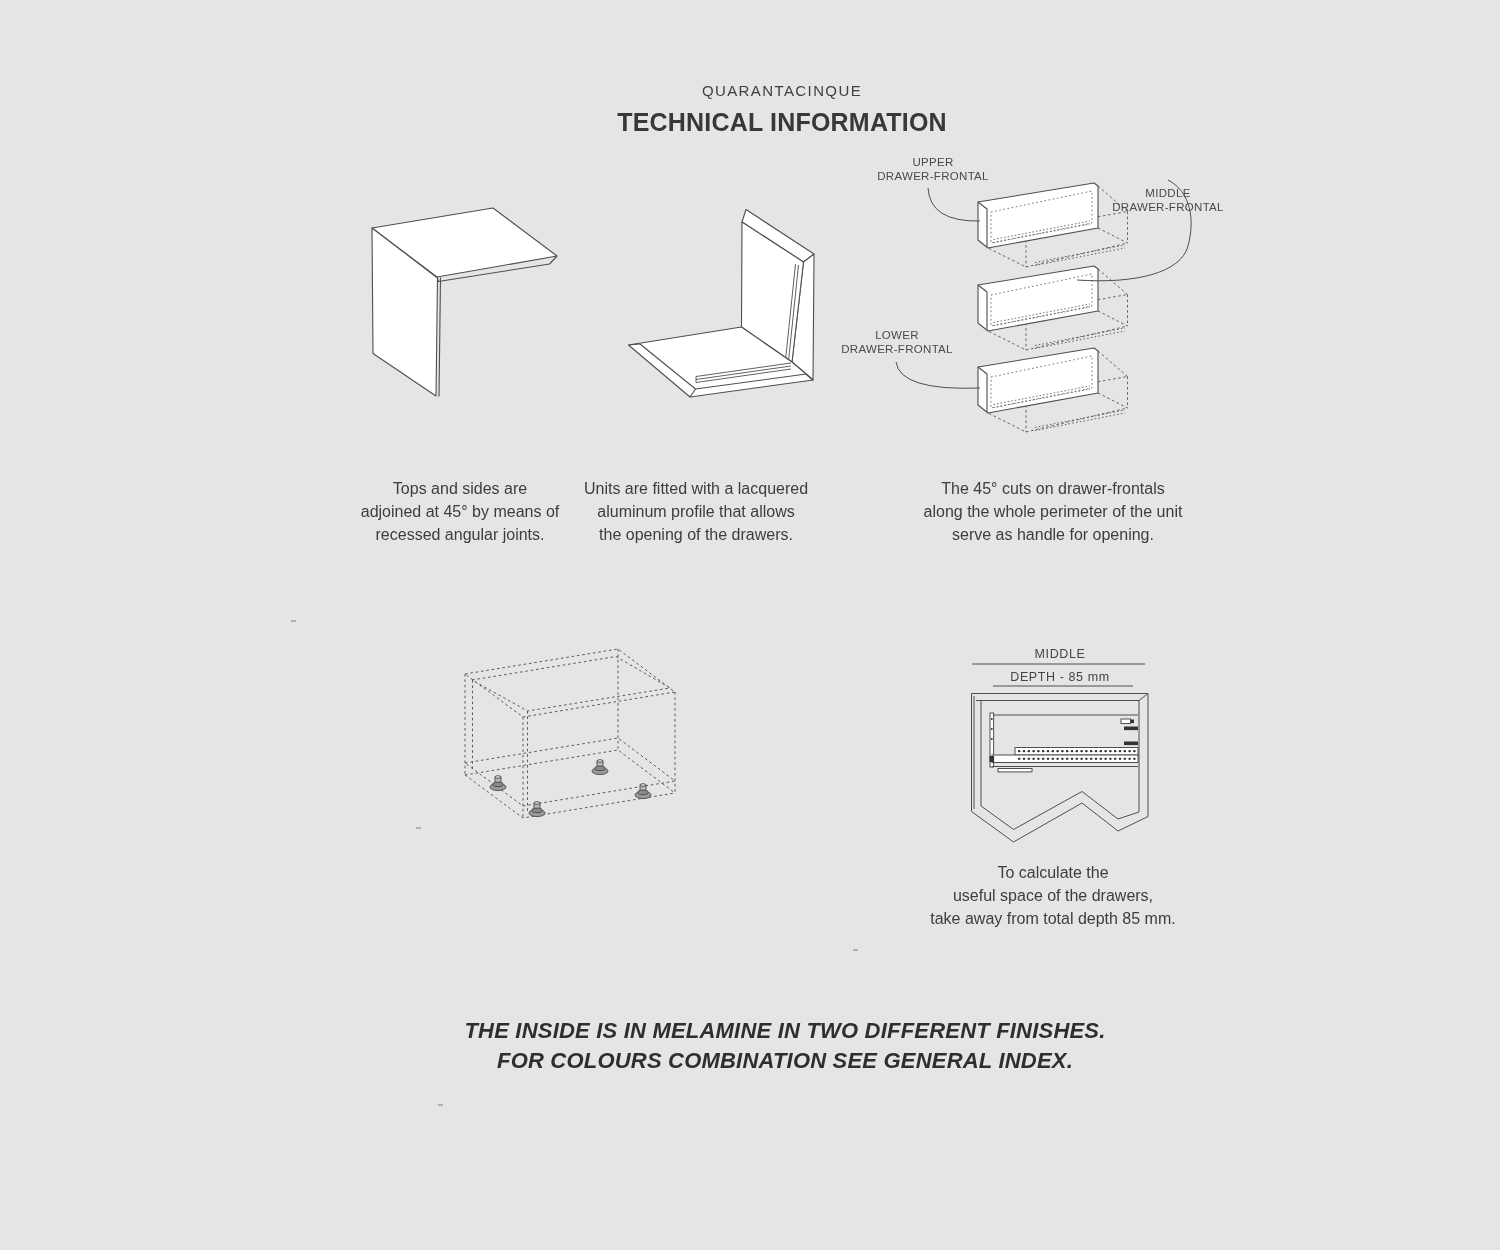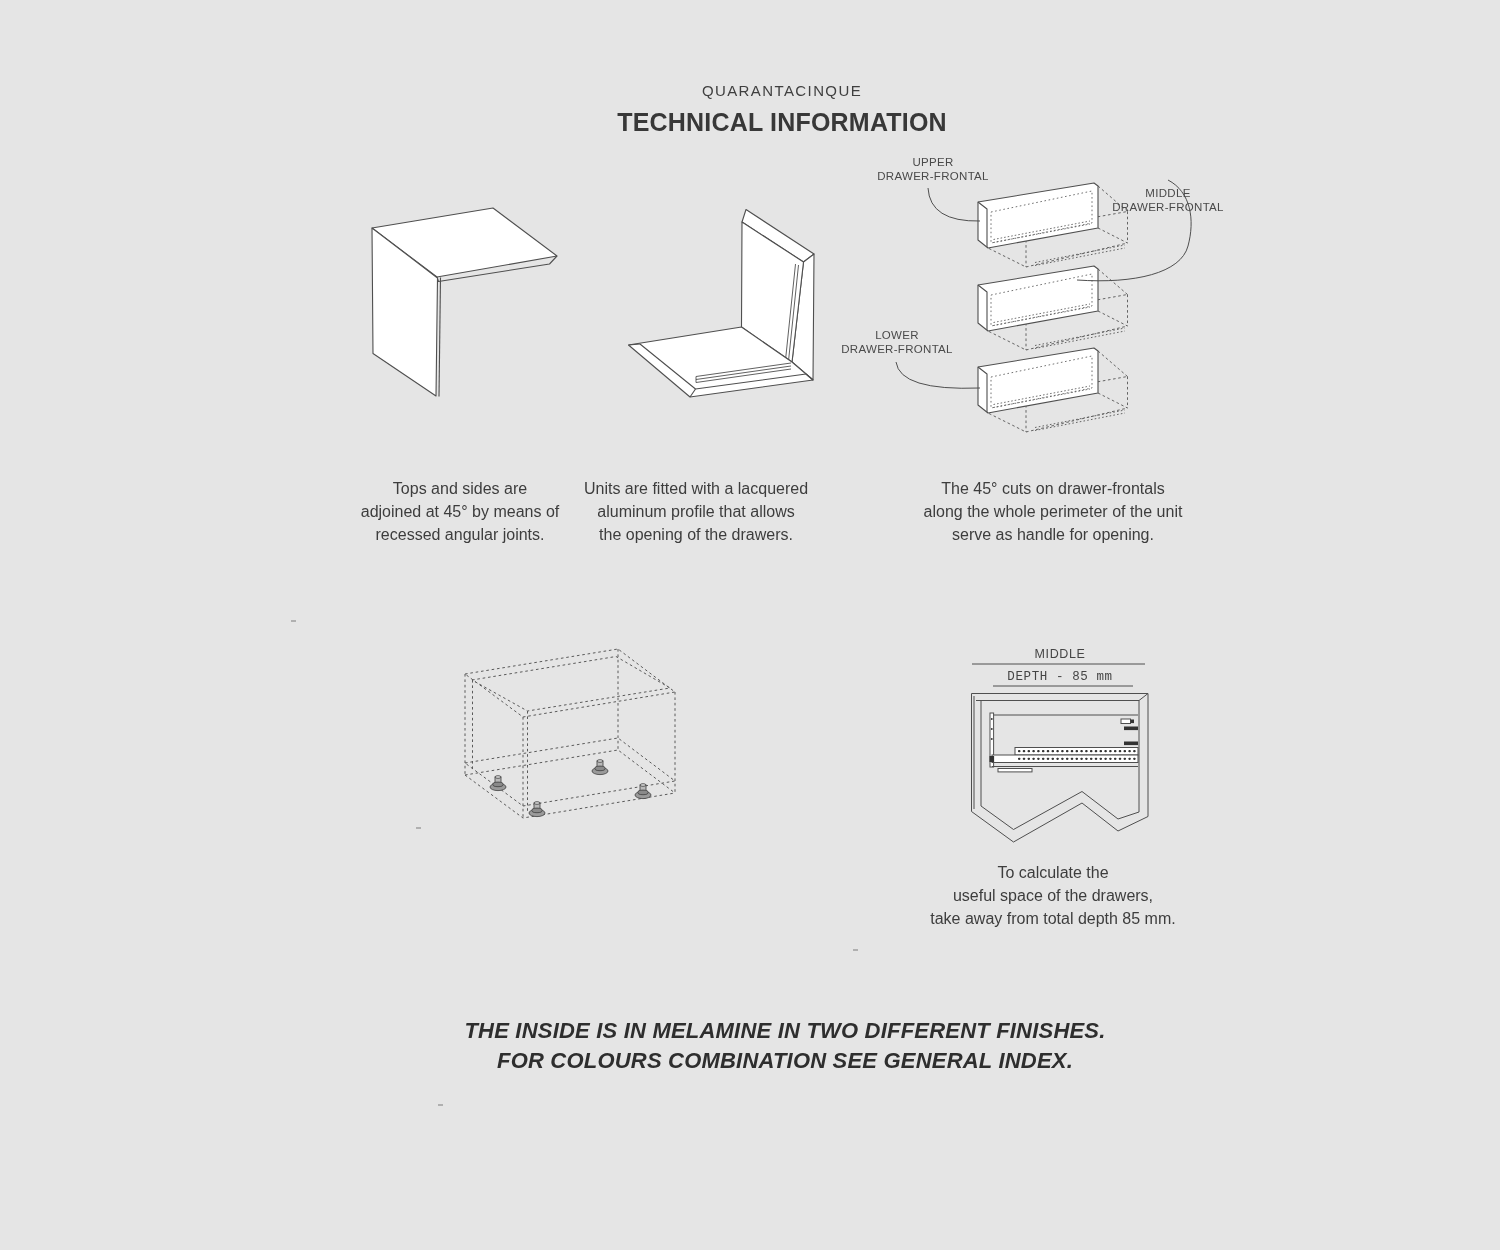--- a/index.html
+++ b/index.html
@@ -199,21 +199,21 @@
       <rect x="184" y="86.5" width="14" height="3.6"></rect>
       <rect x="184" y="101.5" width="14" height="3.6"></rect>
       <rect x="49.5" y="116" width="4.6" height="6"></rect>
       <circle cx="51.8" cy="79" r=".9"></circle>
         <circle cx="51.8" cy="89" r=".9"></circle>
         <circle cx="51.8" cy="99" r=".9"></circle>
     </g>
   </svg>
 
   <div class="abs center dim" style="left:960px;top:647px;width:200px;">MIDDLE</div>
-  <div class="abs center dim" style="left:960px;top:670px;width:200px;font-family:Liberation Mono, monospace;">DEPTH - 85 mm</div>
+  <div class="abs center dim" style="left:960px;top:670px;width:200px;">DEPTH - 85 mm</div>
 
   <div class="abs center pre caption" style="left:903px;top:861px;width:300px;text-align:center;">To calculate the
 useful space of the drawers,
 take away from total depth 85 mm.</div>
 
   <div class="abs center pre notice" style="left:435px;top:1016px;width:700px;">THE INSIDE IS IN MELAMINE IN TWO DIFFERENT FINISHES.
 FOR COLOURS COMBINATION SEE GENERAL INDEX.</div>
 
   <div class="stray" style="left:291px;top:620px;"></div>
   <div class="stray" style="left:416px;top:827px;"></div>

